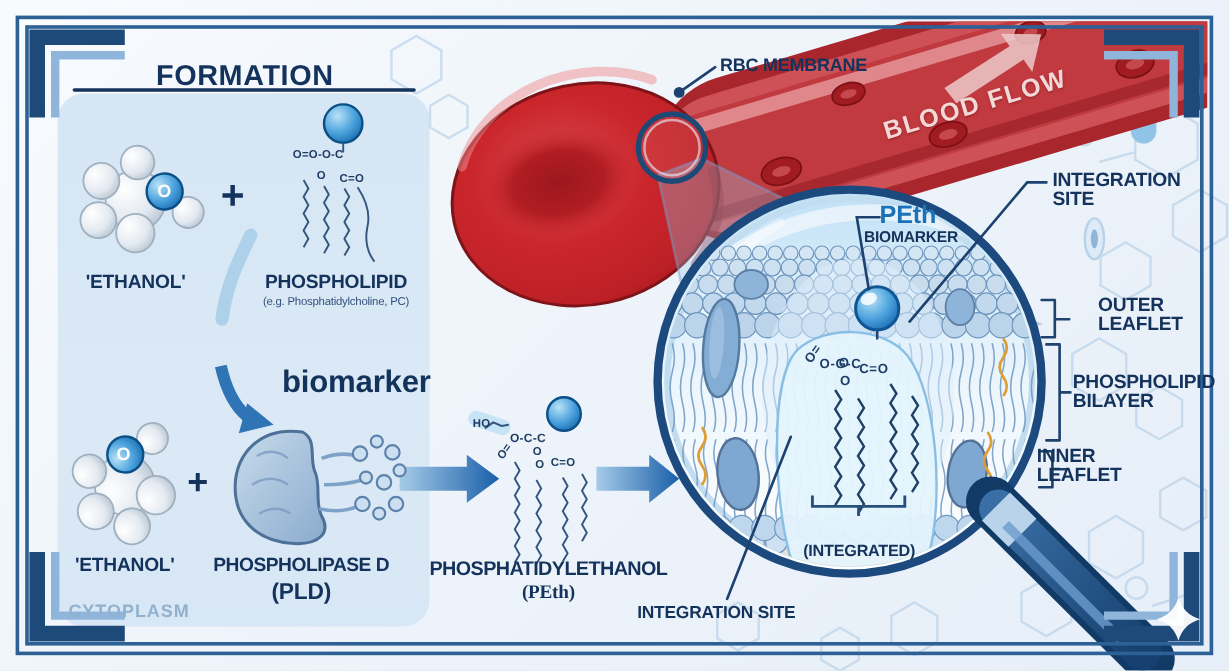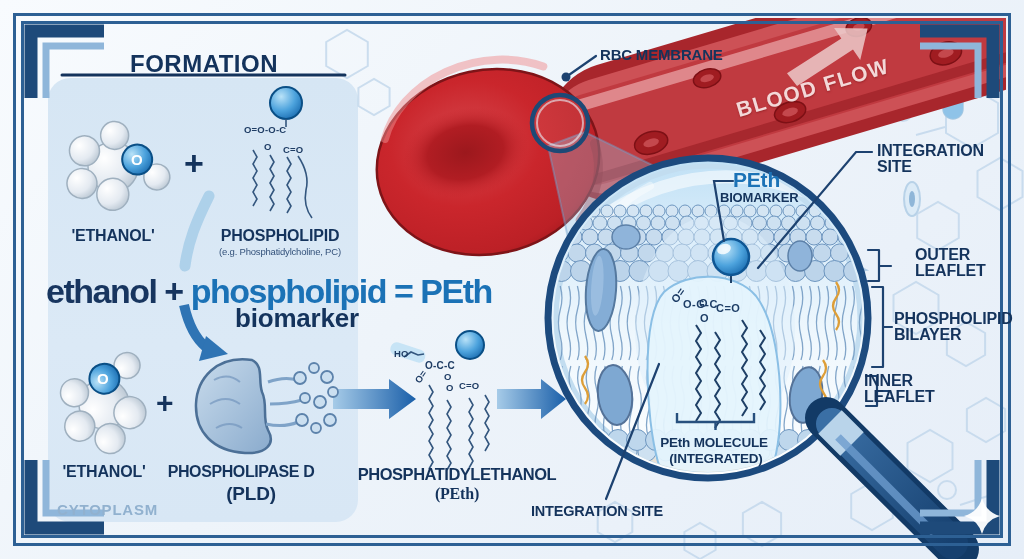--- a/index.html
+++ b/index.html
@@ -541,26 +541,25 @@
 
   <div class="t" style="left:184px;top:144px;font-size:34px;">+</div>
   <div class="t ctr" style="left:53px;top:227px;width:120px;font-size:16px;">'ETHANOL'</div>
   <div class="t ctr" style="left:210px;top:227px;width:140px;font-size:16px;">PHOSPHOLIPID</div>
   <div class="t ctr sub" style="left:195px;top:246px;width:170px;font-size:9.5px;font-weight:normal;">(e.g. Phosphatidylcholine, PC)</div>
 
   <div class="t atom" style="left:244px;top:124px;">O=O-O-C</div>
   <div class="t atom" style="left:264px;top:141px;">O</div>
   <div class="t atom" style="left:283px;top:144px;">C=O</div>
 
-  <div class="t eq" style="left:46px;top:272px;"><span>ethanol</span> <span>+</span> <span class="blue">phospholipid</span> <span class="blue">=</span> <span class="blue">PEth</span></div>
   <div class="t ctr" style="left:207px;top:303px;width:180px;font-size:26px;">biomarker</div>
 
   <div class="t" style="left:156px;top:386px;font-size:30px;">+</div>
   <div class="t ctr" style="left:44px;top:463px;width:120px;font-size:16px;">'ETHANOL'</div>
-  <div class="t ctr" style="left:161px;top:463px;width:160px;font-size:16px;letter-spacing:-0.4px;text-align:center;">PHOSPHOLIPASE D</div>
+  <div class="t ctr" style="left:171px;top:463px;width:160px;font-size:16px;letter-spacing:-0.4px;text-align:center;">PHOSPHOLIPASE D</div>
   <div class="t ctr" style="left:171px;top:483px;width:160px;font-size:19px;">(PLD)</div>
   <div class="t cyto" style="left:57px;top:501px;font-size:15px;">CYTOPLASM</div>
 
   <div class="t atom" style="left:394px;top:348px;">HO</div>
   <div class="t atom" style="left:425px;top:360px;font-size:10px;">O-C-C</div>
   <div class="t atom" style="left:414px;top:371px;transform:rotate(-55deg);">O=</div>
   <div class="t atom" style="left:444px;top:371px;">O</div>
   <div class="t atom" style="left:446px;top:382px;">O</div>
   <div class="t atom" style="left:459px;top:380px;">C=O</div>
   <div class="t ctr" style="left:352px;top:465px;width:210px;font-size:16.5px;letter-spacing:-0.5px;">PHOSPHATIDYLETHANOL</div>
@@ -588,16 +587,15 @@
     <div>INNER</div>
     <div>LEAFLET</div>
   </div>
 
   <div class="t atomL" style="left:683px;top:298px;">O-G-C</div>
   <div class="t atomL" style="left:670px;top:289px;transform:rotate(-55deg);">O=</div>
   <div class="t atomL" style="left:699px;top:297px;">O</div>
   <div class="t atomL" style="left:716px;top:302px;">C=O</div>
   <div class="t atomL" style="left:700px;top:312px;">O</div>
 
-  <div class="t ctr" style="left:634px;top:435px;width:160px;font-size:13.5px;">PEth MOLECULE</div>
   <div class="t ctr" style="left:636px;top:451px;width:160px;font-size:13.5px;">(INTEGRATED)</div>
   <div class="t" style="left:531px;top:503px;font-size:14.5px;">INTEGRATION SITE</div>
 </div>
 
 </body></html>

